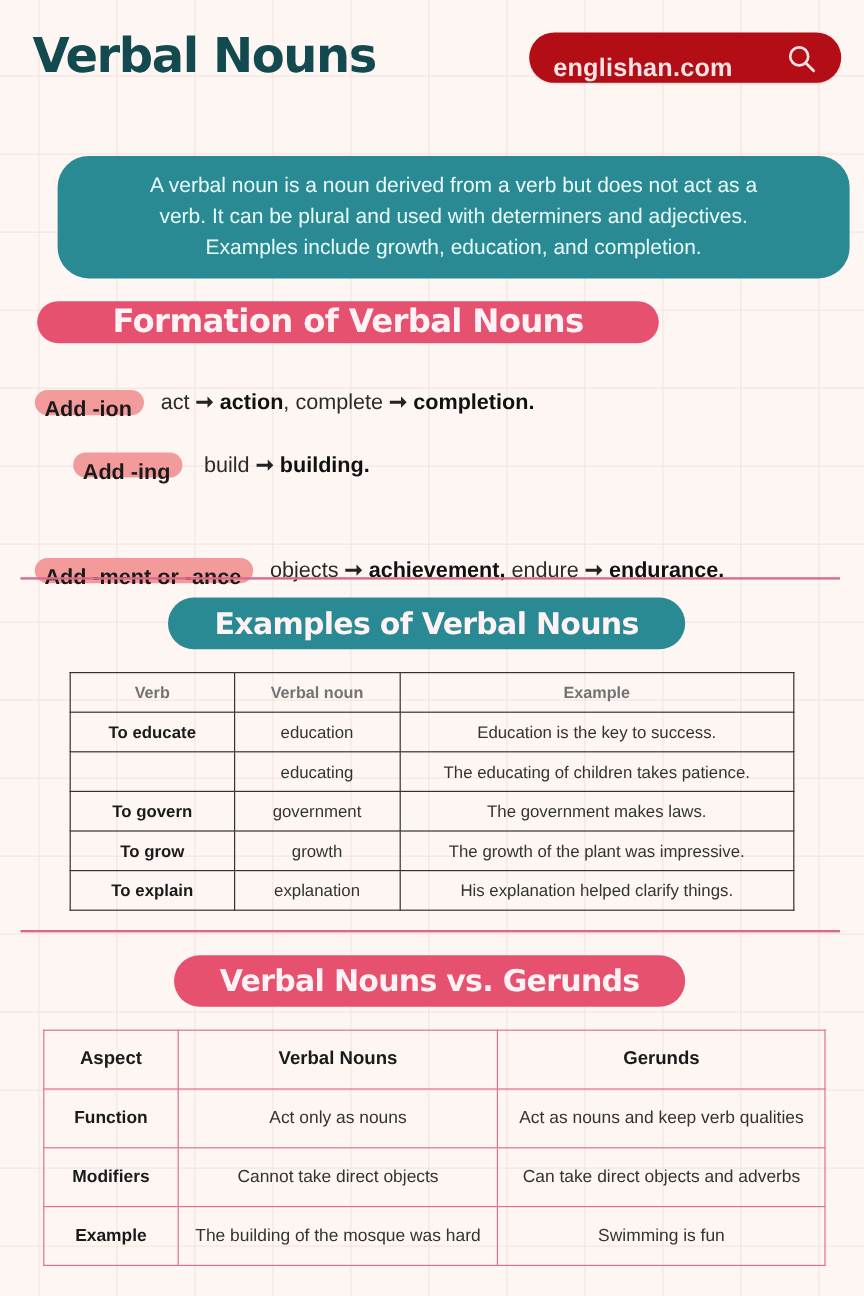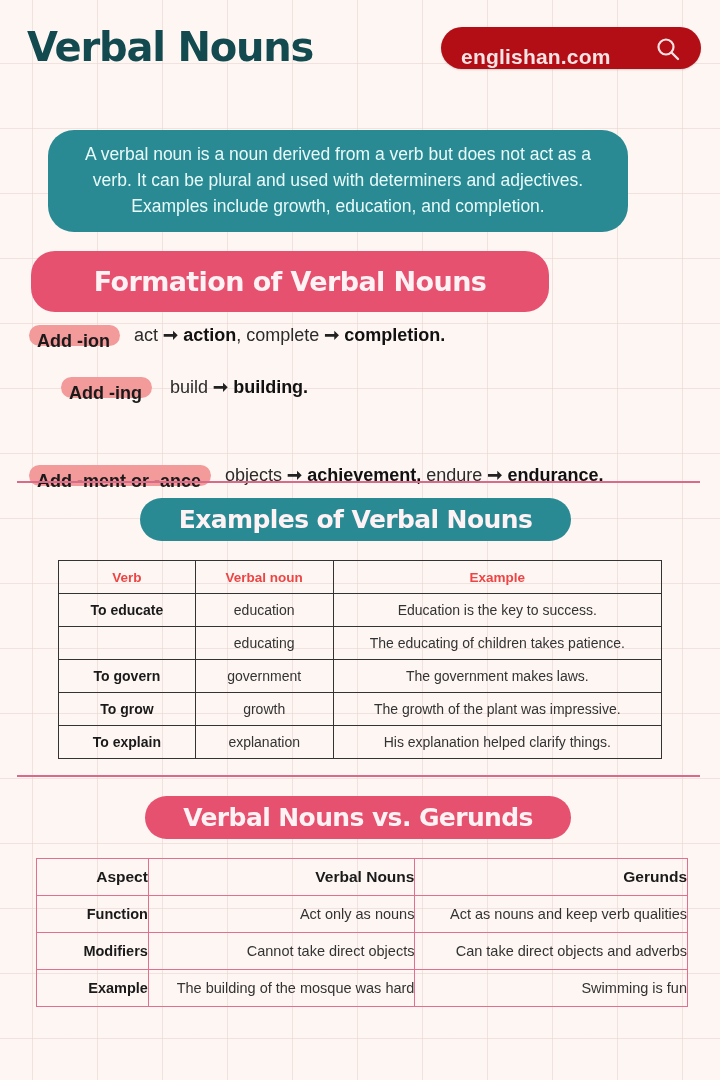--- a/index.html
+++ b/index.html
@@ -37,41 +37,41 @@
   .site-text {
     color: #fbe3e3; font-weight: bold; font-size: 21px;
     font-family: "Liberation Sans", sans-serif;
     letter-spacing: 0.2px;
   }
   .search-icon {
     position: absolute; right: 20px; top: 9px; width: 26px; height: 26px;
   }
 
   .def-box {
-    left: 48px; top: 130px; width: 580px; height: 102px;
+    left: 48px; top: 130px; width: 660px; height: 102px;
     background: #2a8a93;
     border-radius: 26px;
     color: #e8fbfb;
     font-size: 17.5px;
     line-height: 26px;
     text-align: center;
     padding-top: 11px;
     padding-left: 14px; padding-right: 14px;
     font-family: "Liberation Sans", sans-serif;
   }
 
   .section-pill {
     display: flex; align-items: center; justify-content: center;
     color: #fff2f4;
     font-family: "DejaVu Sans", sans-serif;
     font-weight: bold;
     letter-spacing: -0.6px;
     border-radius: 24px;
   }
-  .pill-formation { left: 31px; top: 251px; width: 518px; height: 61px; background: #e5516f; font-size: 27px; }
+  .pill-formation { left: 31px; top: 251px; width: 518px; height: 35px; background: #e5516f; font-size: 27px; }
   .pill-examples  { left: 140px; top: 498px; width: 431px; height: 43px; background: #2a8a93; font-size: 25px; }
   .pill-vs        { left: 145px; top: 796px; width: 426px; height: 43px; background: #e5516f; font-size: 25px; }
 
   .rule-row {
     left: 29px; height: 32px; display: flex; align-items: center;
     font-size: 18px; white-space: nowrap;
   }
   .rule-tag {
     background: #f39a9a; color: #1a1a1a;
     font-weight: bold; border-radius: 16px;
@@ -88,28 +88,28 @@
   .ex-table { left: 58px; top: 560px; width: 604px; }
   .ex-table td, .ex-table th {
     border: 1.5px solid #333;
     height: 33px;
     text-align: center;
     font-size: 14px;
     color: #333;
     font-weight: normal;
     font-family: "Liberation Sans", sans-serif;
   }
-  .ex-table th { font-weight: bold; color: #ef4444; font-size: 13.5px; }
+  .ex-table th { font-weight: bold; color: #737373; font-size: 13.5px; }
   .ex-table td.verb { font-weight: bold; color: #1a1a1a; }
 
   .vs-table { left: 36px; top: 858px; width: 652px; }
   .vs-table td, .vs-table th {
     border: 1.5px solid #e0708d;
-    height: 37px;
-    text-align: right;
+    height: 49px;
+    text-align: center;
     font-size: 14.5px;
     color: #333;
     font-family: "Liberation Sans", sans-serif;
     font-weight: normal;
   }
   .vs-table th { font-weight: bold; color: #1a1a1a; font-size: 15.5px; }
   .vs-table td.aspect { font-weight: bold; color: #1a1a1a; font-size: 14.5px; }
 </style>
 </head>
 <body>

